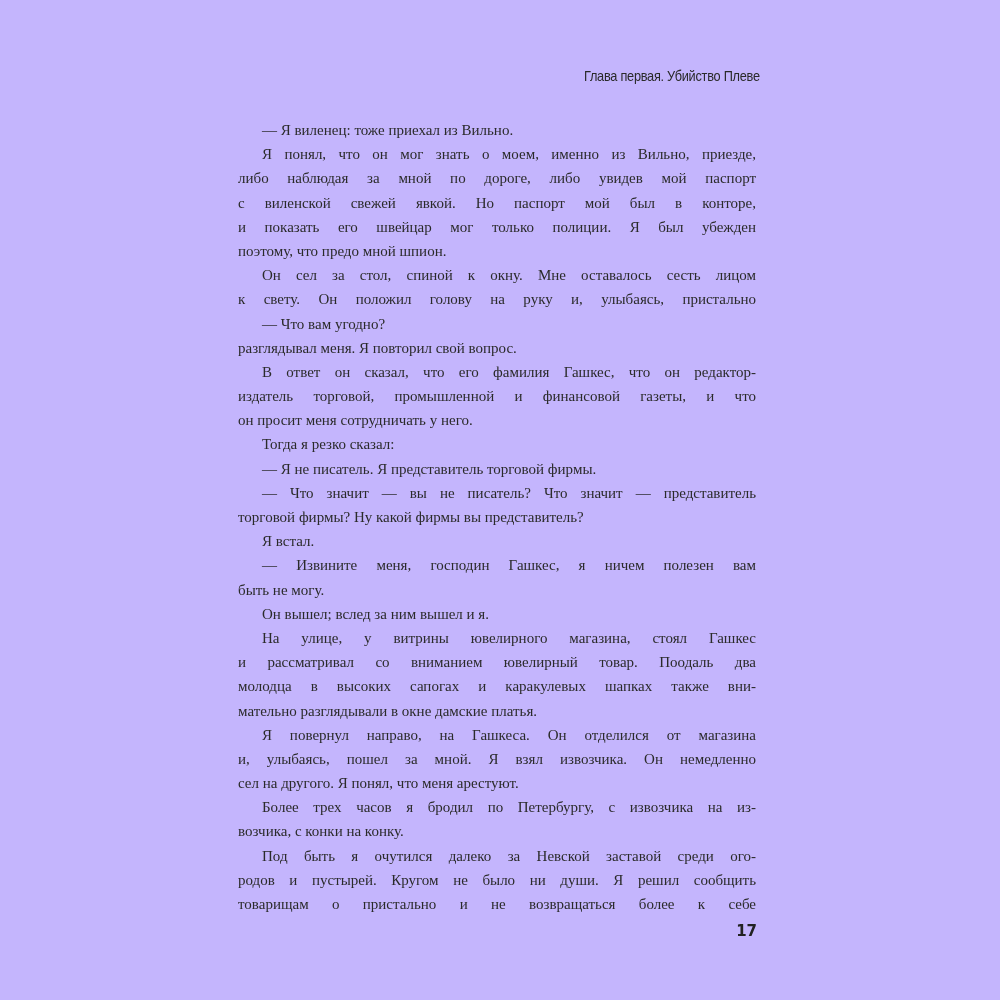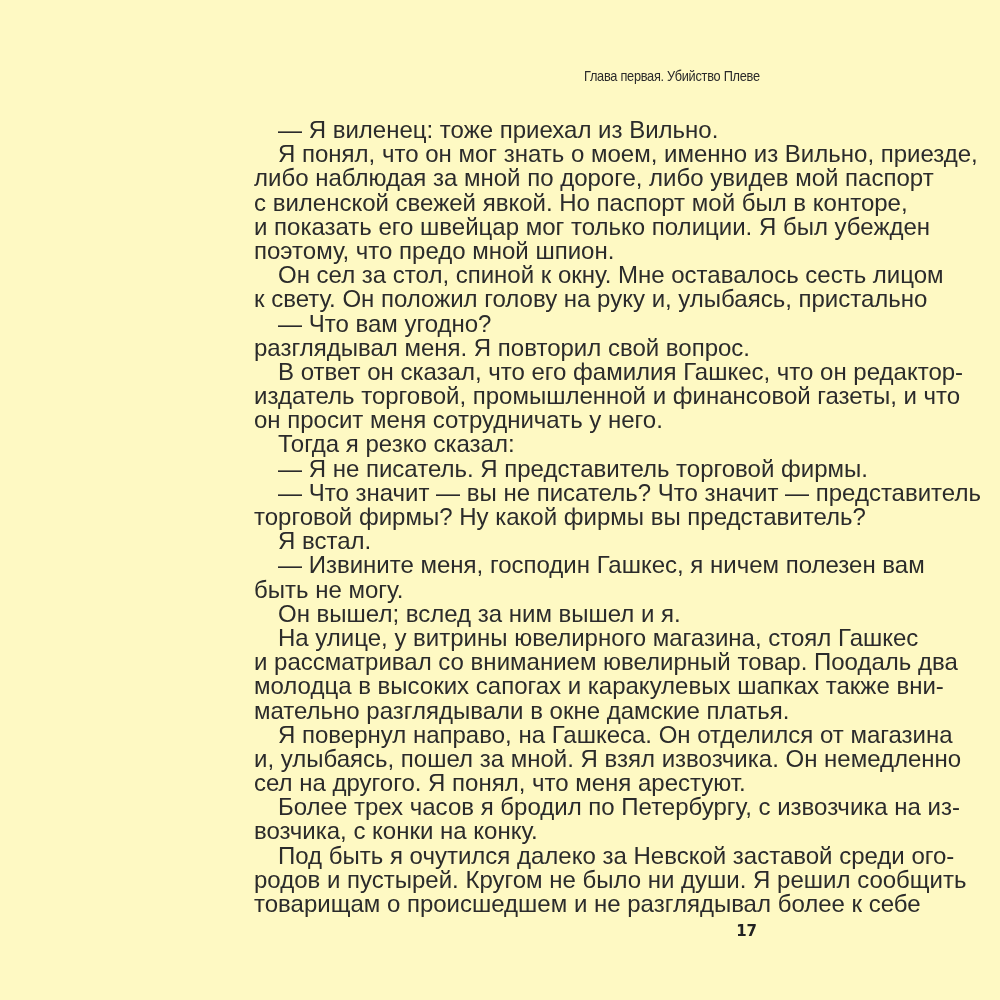--- a/index.html
+++ b/index.html
@@ -10,41 +10,41 @@
   body {
     width: 1000px;
     height: 1000px;
     position: relative;
     overflow: hidden;
   }
   .page {
     position: absolute;
     left: 0; top: 0;
     width: 1000px; height: 1000px;
-    background: #fef9c3;
+    background: #c4b5fd;
   }
   .running-head {
     position: absolute;
     top: 68px;
     right: 240px;
     font-family: "Liberation Sans", sans-serif;
     font-size: 14.5px;
     color: #2a2a2a;
     letter-spacing: -0.3px;
     transform: scaleX(0.88);
     transform-origin: right center;
     white-space: nowrap;
   }
   .body-text {
     position: absolute;
-    left: 254px;
+    left: 238px;
     top: 118px;
     width: 518px;
-    font-family: Liberation Sans, sans-serif;
-    font-size: 24px;
+    font-family: Liberation Serif, serif;
+    font-size: 15px;
     line-height: 24.2px;
     color: #2b2b2b;
   }
   .line {
     display: block;
     white-space: nowrap;
     height: 24.2px;
     text-align: justify;
     text-align-last: justify;
   }
@@ -96,17 +96,17 @@
       <span class="line">и рассматривал со вниманием ювелирный товар. Поодаль два</span>
       <span class="line">молодца в высоких сапогах и каракулевых шапках также вни-</span>
       <span class="line last">мательно разглядывали в окне дамские платья.</span>
       <span class="line indent">Я повернул направо, на Гашкеса. Он отделился от магазина</span>
       <span class="line">и, улыбаясь, пошел за мной. Я взял извозчика. Он немедленно</span>
       <span class="line last">сел на другого. Я понял, что меня арестуют.</span>
       <span class="line indent">Более трех часов я бродил по Петербургу, с извозчика на из-</span>
       <span class="line last">возчика, с конки на конку.</span>
       <span class="line indent">Под быть я очутился далеко за Невской заставой среди ого-</span>
       <span class="line">родов и пустырей. Кругом не было ни души. Я решил сообщить</span>
-      <span class="line">товарищам о происшедшем и не разглядывал более к себе</span>
+      <span class="line">товарищам о пристально и не возвращаться более к себе</span>
     </div>
 
   <div class="page-number">17</div>
 </div>
 
 </body></html>

